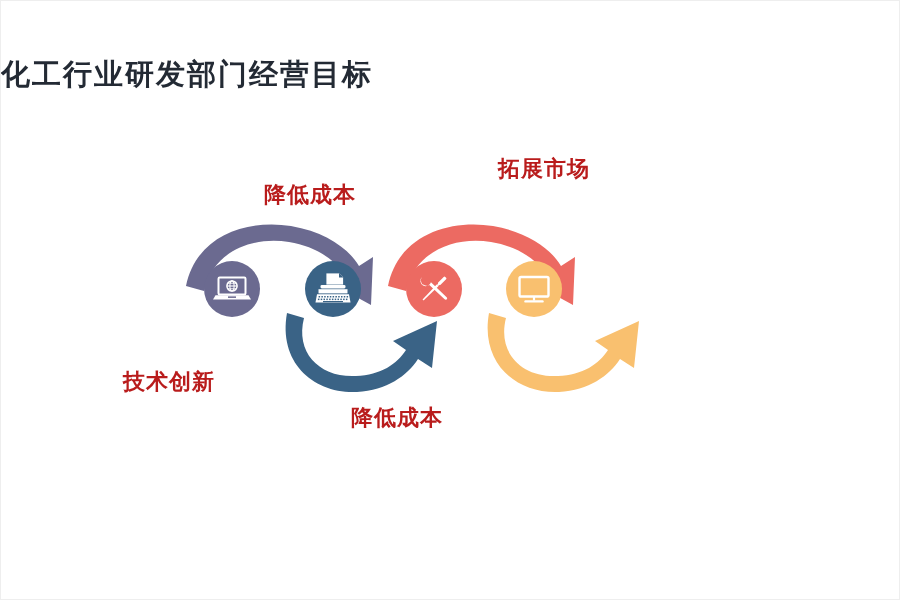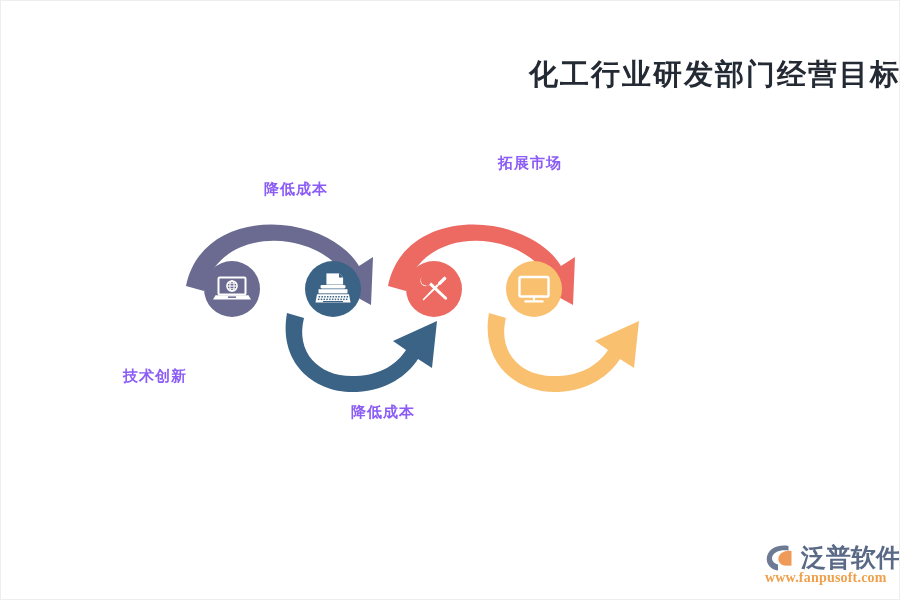--- a/index.html
+++ b/index.html
@@ -26,21 +26,21 @@
     border: 1px solid #eeeeee;
     overflow: hidden;
   }
 
   
   #page-title {
     position: absolute;
     left: 0;
     top: 54px;
     width: 900px;
-    text-align: right;
+    text-align: left;
     font-size: 29px;
     font-weight: bold;
     color: #232a34;
     letter-spacing: 2px;
     white-space: nowrap;
   }
 
   
   #process-diagram {
     position: absolute;
@@ -54,23 +54,23 @@
     left: 0;
     top: 0;
     width: 560px;
     height: 290px;
     display: block;
   }
 
   
   .step-label {
     position: absolute;
-    font-size: 15px;
-    font-weight: bold;
-    color: #8b5cf6;
+    font-size: 22px;
+    font-weight: bold;
+    color: #b91c1c;
     white-space: nowrap;
     letter-spacing: 1px;
   }
   .step-label.label-above { text-align: center; }
   .step-label.label-below { text-align: right; }
 
   #label-step-1 { left: 122px; top: 366px; }
   #label-step-2 { left: 263px; top: 179px; }
   #label-step-3 { left: 350px; top: 366px; margin-top: 36px; }
   #label-step-4 { left: 497px; top: 153px; }
@@ -270,31 +270,14 @@
 
     </svg>
 
   </div>
 
   <div class="step-label label-below" id="label-step-1">技术创新</div>
   <div class="step-label label-above" id="label-step-2">降低成本</div>
   <div class="step-label label-below" id="label-step-3">降低成本</div>
   <div class="step-label label-above" id="label-step-4">拓展市场</div>
 
-  <div id="brand-logo">
-    <svg id="logo-mark" viewBox="0 0 34 30" xmlns="http://www.w3.org/2000/svg">
-      <path d="M 23.5 3.0
-               C 14.0 1.2, 4.0 5.0, 2.0 13.5
-               C 0.4 20.6, 5.5 26.6, 13.0 27.6
-               L 13.0 21.6
-               C 8.6 20.6, 6.2 17.2, 7.3 13.6
-               C 8.7 9.0, 15.5 6.2, 23.5 7.6 Z" fill="#6c7b93"></path>
-      <path d="M 26.5 8.0
-               C 20.0 7.0, 14.0 10.2, 13.4 15.2
-               C 13.0 18.6, 15.3 21.4, 19.0 22.4
-               L 26.5 22.4 Z" fill="#ef9a58"></path>
-      <path d="M 26.5 22.4 L 19.0 22.4 C 22.6 23.0, 25.2 22.9, 26.5 22.4 Z" fill="#e08b45"></path>
-    </svg>
-    <div id="logo-wordmark">泛普软件</div>
-    <div id="logo-url">www.fanpusoft.com</div>
-  </div>
 
 </div>
 
 </body></html>

